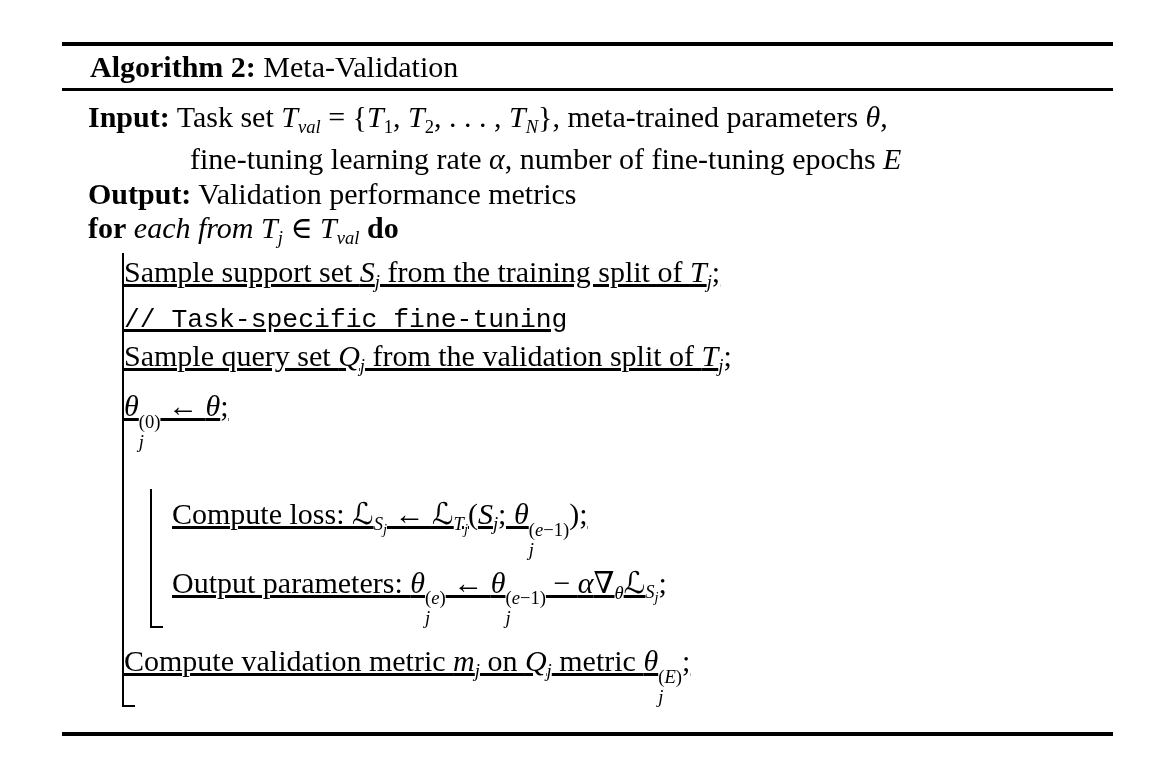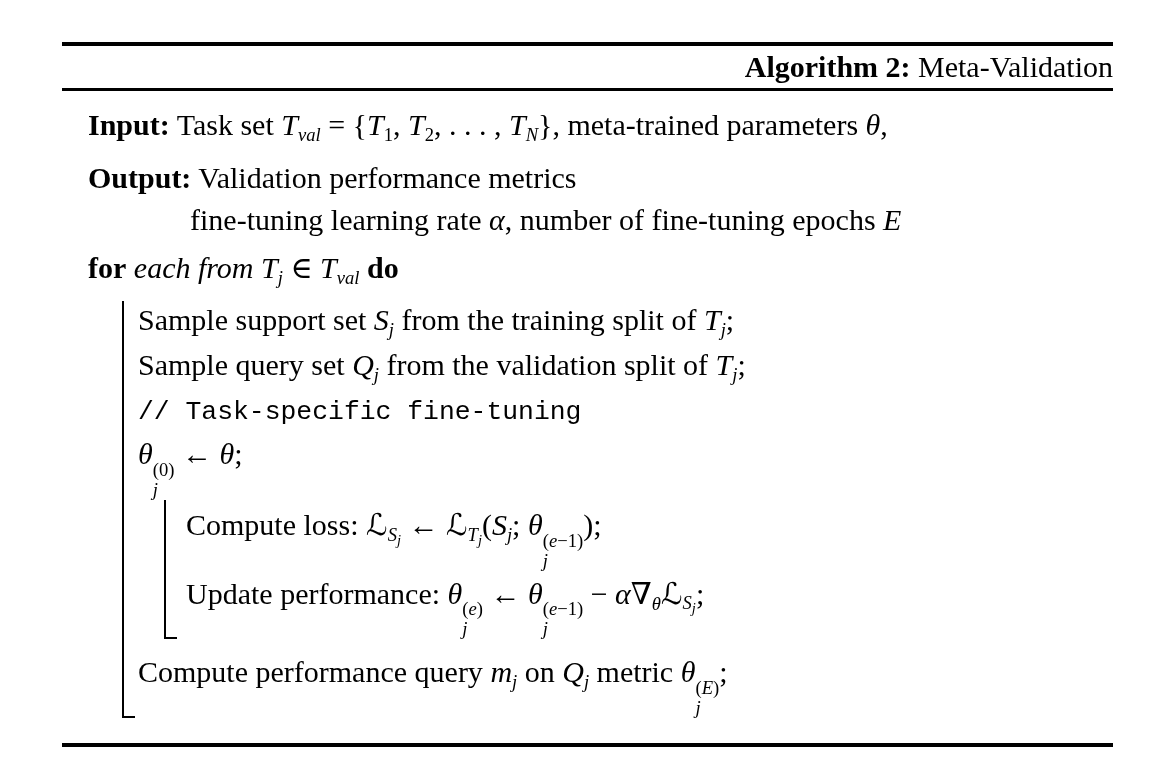--- a/index.html
+++ b/index.html
@@ -10,79 +10,79 @@
     font-size:30px;
     -webkit-font-smoothing:antialiased;
   }
   .algo{
     position:absolute;left:62px;top:42px;width:1051px;
     border-top:4px solid #000;border-bottom:4px solid #000;
     box-sizing:border-box;
   }
   .caption{
     height:42px;line-height:42px;padding-left:28px;
-    border-bottom:3px solid #000;white-space:nowrap;text-align:right;
+    border-bottom:3px solid #000;white-space:nowrap;
   }
   .body{padding:10px 6px 16px 26px;}
-  .line{white-space:nowrap;}.lh35{line-height:35px}.lh36{line-height:48px}
+  .line{white-space:nowrap;}.lh35{line-height:35px}.lh36{line-height:32px}
   .lh37{line-height:37px}.lh42{line-height:42px}
   .lh46{line-height:46px}.lh48{line-height:48px}
   .cont-input{margin-left:102px;}
   .b{font-weight:bold;}
   .i{font-style:italic;}
   .cal{font-style:italic;}
   .tt{font-family:"Liberation Mono","DejaVu Sans Mono",monospace;font-size:0.88em;}
   .sub{font-size:0.62em;vertical-align:-0.3em;}
   .sub .sub, .ss .sub{font-size:0.78em;vertical-align:-0.25em;}
   .ss{
     display:inline-flex;flex-direction:column;align-items:flex-start;
     font-size:0.62em;line-height:1.08;vertical-align:-0.62em;
   }
   .ss .s-sup,.ss .s-sub{display:block;white-space:nowrap;}
   .block{border-left:2px solid #000;position:relative;}
   .block::after{
     content:"";position:absolute;left:0;bottom:0;
     width:11px;height:2px;background:#000;
   }
-  .block-l1{margin-left:34px;padding-left:14px;padding-top:1px;margin-bottom:9px;}
-  .block-l2{margin-left:26px;padding-left:20px;padding-top:2px;margin-bottom:12px;}
+  .block-l1{margin-left:34px;padding-top:1px;margin-bottom:9px;text-decoration:underline;}
+  .block-l2{margin-left:26px;padding-left:20px;padding-top:2px;margin-bottom:12px;margin-top:37px;}
 </style>
 </head>
 <body>
 
 <div class="algo">
   <div class="caption">
     <span class="b">Algorithm 2:</span><span> Meta-Validation</span>
   </div>
   <div class="body">
     <div class="line lh36"><span class="b">Input:</span><span> Task set </span><span class="cal">T</span><span class="sub"><span class="i">val</span></span><span> = {</span><span class="i">T</span><span class="sub"><span>1</span></span><span>, </span><span class="i">T</span><span class="sub"><span>2</span></span><span>, . . . , </span><span class="i">T</span><span class="sub"><span class="i">N</span></span><span>}, meta-trained parameters </span><span class="i">θ</span><span>,</span></div>
+    <div class="line lh36 cont-input"><span>fine-tuning learning rate </span><span class="i">α</span><span>, number of fine-tuning epochs </span><span class="i">E</span></div>
     <div class="line lh37"><span class="b">Output:</span><span> Validation performance metrics</span></div>
-    <div class="line lh36 cont-input"><span>fine-tuning learning rate </span><span class="i">α</span><span>, number of fine-tuning epochs </span><span class="i">E</span></div>
     <div class="line lh36"><span class="b">for</span><span class="i"> each from </span><span class="i">T</span><span class="sub"><span class="i">j</span></span><span> ∈ </span><span class="cal">T</span><span class="sub"><span class="i">val</span></span><span> </span><span class="b">do</span></div>
     <div class="block block-l1">
       <div class="line lh35"><span>Sample support set </span><span class="i">S</span><span class="sub"><span class="i">j</span></span><span> from the training split of </span><span class="i">T</span><span class="sub"><span class="i">j</span></span><span>;</span></div>
+      <div class="line lh35"><span class="tt">// Task-specific fine-tuning</span></div>
       <div class="line lh35"><span>Sample query set </span><span class="i">Q</span><span class="sub"><span class="i">j</span></span><span> from the validation split of </span><span class="i">T</span><span class="sub"><span class="i">j</span></span><span>;</span></div>
-      <div class="line lh35"><span class="tt">// Task-specific fine-tuning</span></div>
       <div class="line lh48"><span class="i">θ</span><span class="ss">
             <span class="s-sup"><span>(0)</span></span>
             <span class="s-sub"><span class="i">j</span></span>
           </span><span> ← </span><span class="i">θ</span><span>;</span></div>
       <div class="block block-l2">
         <div class="line lh46"><span>Compute loss: </span><span class="cal">ℒ</span><span class="sub"><span class="i">S</span><span class="sub"><span class="i">j</span></span></span><span> ← </span><span class="cal">ℒ</span><span class="sub"><span class="i">T</span><span class="sub"><span class="i">j</span></span></span><span>(</span><span class="i">S</span><span class="sub"><span class="i">j</span></span><span>; </span><span class="i">θ</span><span class="ss">
               <span class="s-sup"><span>(</span><span class="i">e</span><span>−1)</span></span>
               <span class="s-sub"><span class="i">j</span></span>
             </span><span>);</span></div>
-        <div class="line lh46"><span>Update performance: </span><span class="i">θ</span><span class="ss">
+        <div class="line lh46"><span>Output parameters: </span><span class="i">θ</span><span class="ss">
               <span class="s-sup"><span>(</span><span class="i">e</span><span>)</span></span>
               <span class="s-sub"><span class="i">j</span></span>
             </span><span> ← </span><span class="i">θ</span><span class="ss">
               <span class="s-sup"><span>(</span><span class="i">e</span><span>−1)</span></span>
               <span class="s-sub"><span class="i">j</span></span>
             </span><span> − </span><span class="i">α</span><span>∇</span><span class="sub"><span class="i">θ</span></span><span class="cal">ℒ</span><span class="sub"><span class="i">S</span><span class="sub"><span class="i">j</span></span></span><span>;</span></div>
       </div>
-      <div class="line lh42"><span>Compute performance query </span><span class="i">m</span><span class="sub"><span class="i">j</span></span><span> on </span><span class="i">Q</span><span class="sub"><span class="i">j</span></span><span> metric </span><span class="i">θ</span><span class="ss">
+      <div class="line lh42"><span>Compute validation metric </span><span class="i">m</span><span class="sub"><span class="i">j</span></span><span> on </span><span class="i">Q</span><span class="sub"><span class="i">j</span></span><span> metric </span><span class="i">θ</span><span class="ss">
             <span class="s-sup"><span>(</span><span class="i">E</span><span>)</span></span>
             <span class="s-sub"><span class="i">j</span></span>
           </span><span>;</span></div>
     </div>
 
   </div>
 </div>
 
 </body></html>

